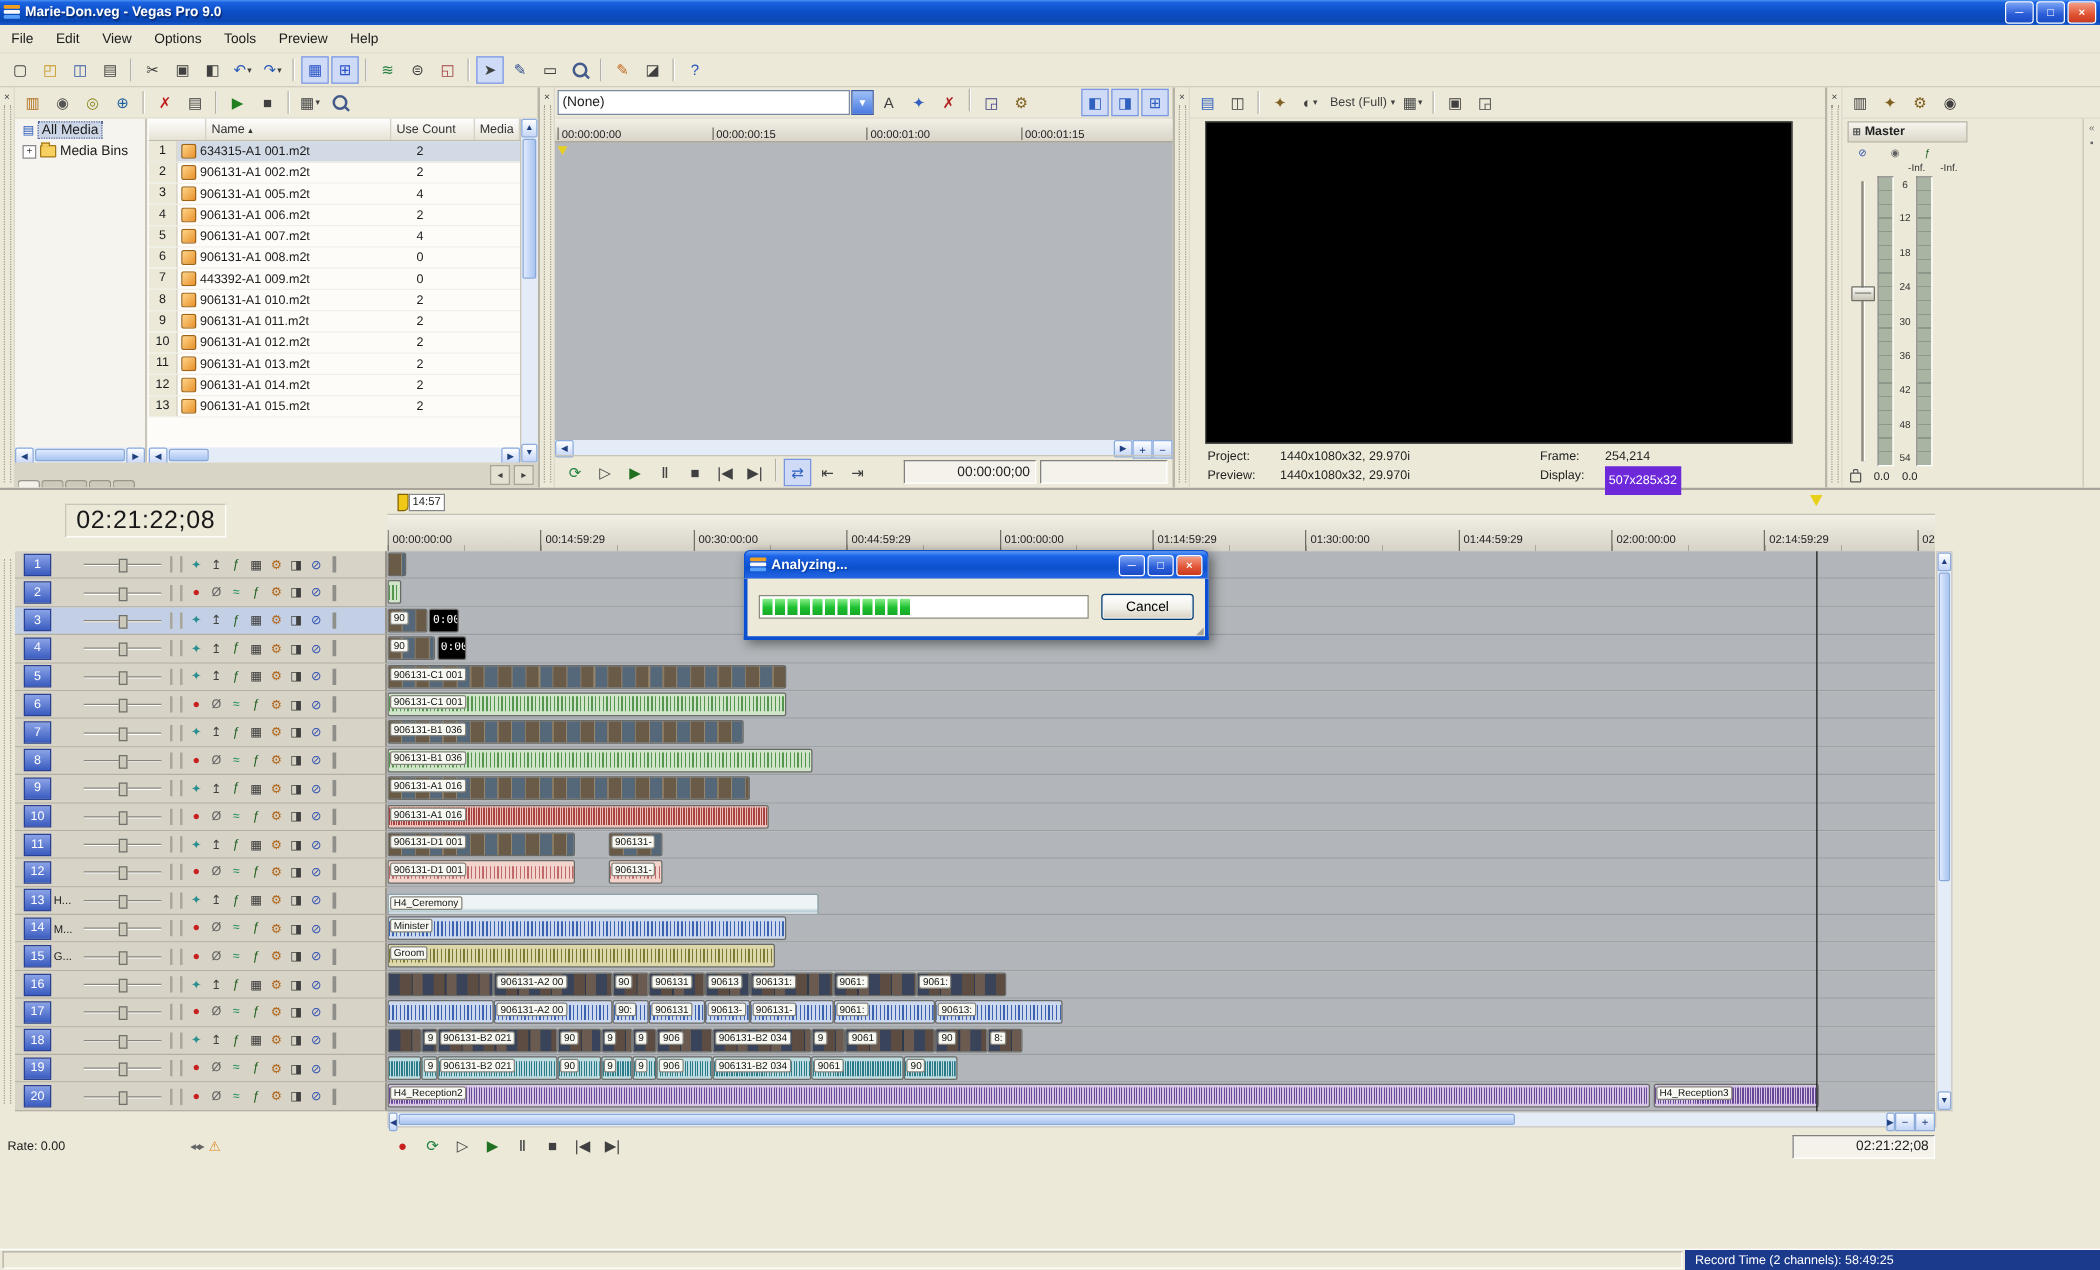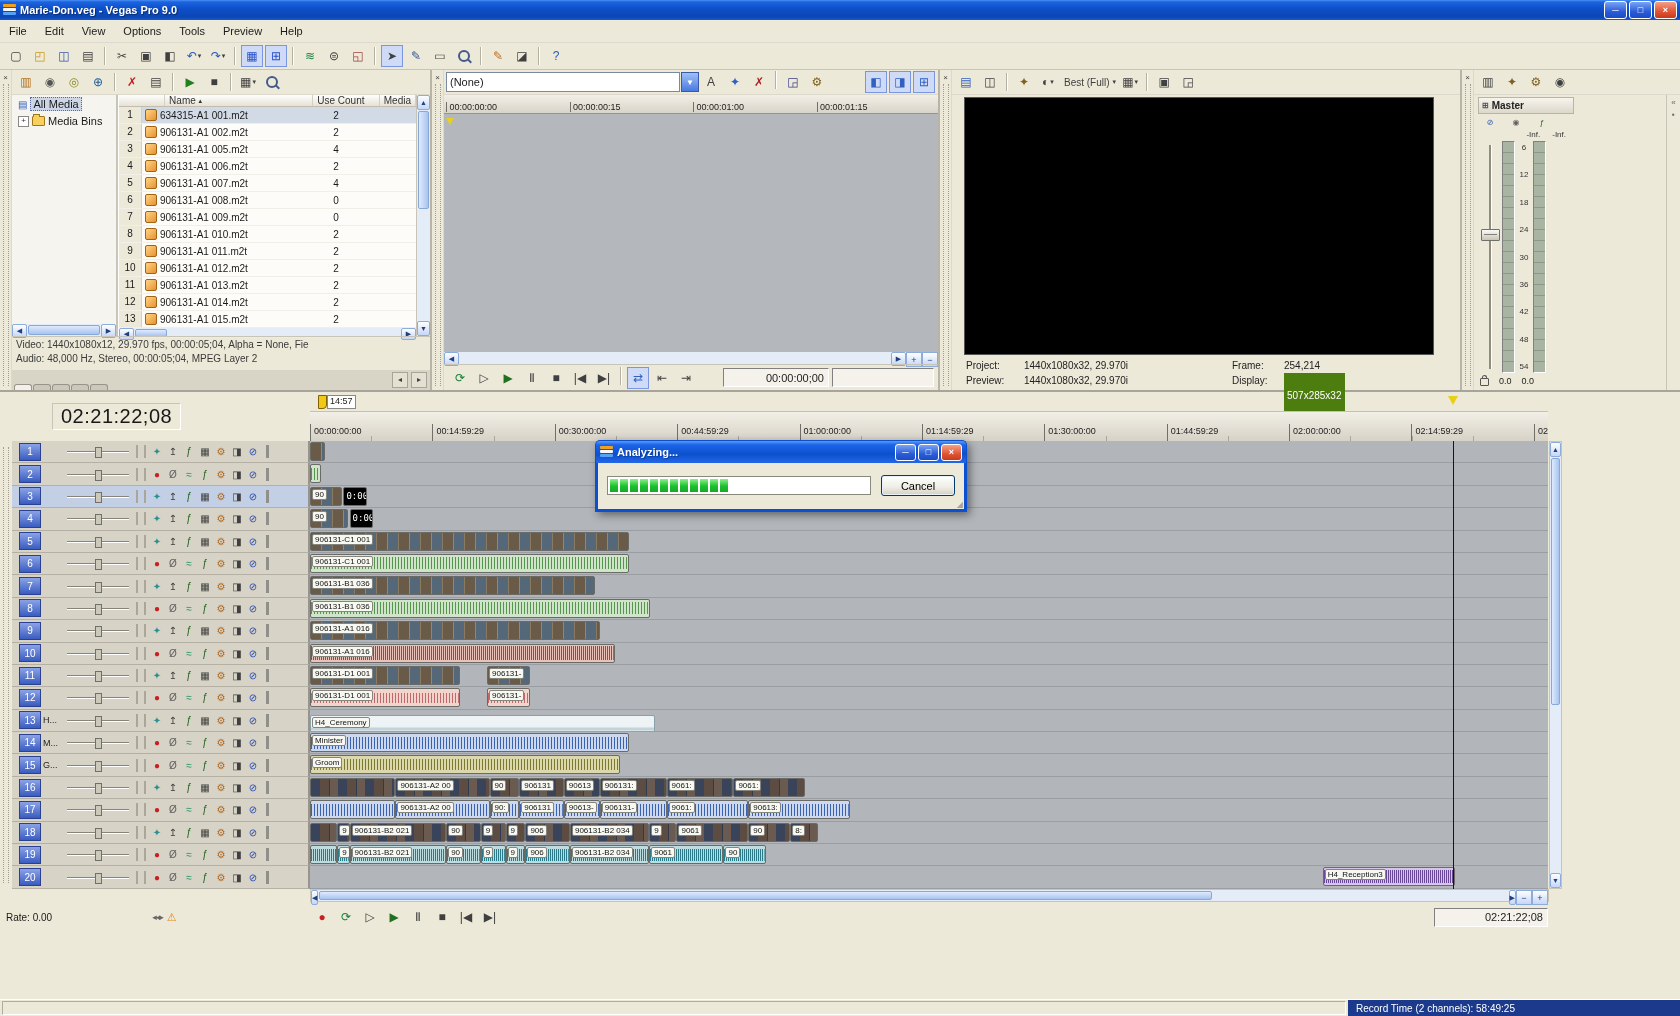--- a/index.html
+++ b/index.html
@@ -90,21 +90,21 @@
   .fx-hscroll{height:12px;display:flex;background:#e4ecf8;}
   .fx-transport{height:25px;display:flex;align-items:center;padding:0 4px;border-top:1px solid #c8c4b8;}
   .time-box{height:17px;border:1px solid;border-color:#808080 #fff #fff #808080;background:#f4f2ea;
     display:flex;align-items:center;justify-content:flex-end;padding:0 4px;font-size:11px;color:#222;}
   
   .pv-panel{width:520px;border-right:2px solid #b8b4a8;}
   .pv-stage{flex:1;display:flex;padding:2px 26px 2px 12px;}
   .pv-black{flex:1;background:#000;border:1px solid #555;}
   .pv-info{height:32px;display:grid;grid-template-columns:58px 208px 52px auto;padding:1px 0 0 14px;
     font-size:10px;line-height:15px;color:#222;}
-  .pv-info .hl{background:#4d7c0f;color:#fff;padding:15px 3px;justify-self:start;}
+  .pv-info .hl{background:#6d28d9;color:#fff;padding:4px 3px;justify-self:start;}
   
   .mx-panel{flex:1;}
   .mx-body{flex:1;display:flex;}
   .mx-strip{width:96px;display:flex;flex-direction:column;padding:2px 0 2px 4px;}
   .mx-head{height:15px;display:flex;align-items:center;gap:3px;font-size:10px;font-weight:bold;color:#222;
     background:linear-gradient(#f6f4ee,#dcd8ca);border:1px solid #b8b4a8;padding:0 3px;}
   .mx-icons{height:14px;display:flex;gap:2px;align-items:center;margin:2px 0 0;}
   .mx-icons span{font-size:8px;color:#555;}
   .mx-inf{display:flex;justify-content:flex-end;gap:12px;font-size:8px;color:#333;padding-right:8px;}
   .mx-main{flex:1;display:flex;margin-top:2px;}
@@ -437,21 +437,21 @@
                     </span>
                   <span class="cell name">906131-A1 008.m2t</span>
                   <span class="cell count">0</span>
                   <span class="cell media"></span>
                 </div>
                   <div class="pm-row">
                   <span class="cell num">7</span>
                   <span class="cell ic">
                       <i class="mfi"></i>
                     </span>
-                  <span class="cell name">906131-A1 009.m2t</span>
+                  <span class="cell name">443392-A1 009.m2t</span>
                   <span class="cell count">0</span>
                   <span class="cell media"></span>
                 </div>
                   <div class="pm-row">
                   <span class="cell num">8</span>
                   <span class="cell ic">
                       <i class="mfi"></i>
                     </span>
                   <span class="cell name">906131-A1 010.m2t</span>
                   <span class="cell count">2</span>
@@ -512,24 +512,20 @@
             </div>
             <div class="vscroll">
               <span class="xp-btn">▲</span>
               <span class="xp-thumb-v"></span>
               <span style="flex:1"></span>
               <span class="xp-btn">▼</span>
             </div>
           </div>
         </div>
       </div>
-      <div class="pm-status">
-        <div>Video: 1440x1080x12, 29.970 fps, 00:00:05;04, Alpha = None, Fie</div>
-        <div>Audio: 48,000 Hz, Stereo, 00:00:05;04, MPEG Layer 2</div>
-      </div>
       <div class="pm-tabs">
         <span style="display:flex;align-items:flex-end">
 
         <span class="tab active"></span>
             <span class="tab"></span>
             <span class="tab"></span>
             <span class="tab"></span>
             <span class="tab"></span>
           </span>
         <span class="tab-arrows">
@@ -1355,20 +1351,23 @@
             <span class="trk-ic" style="color: rgb(200, 32, 32);">●</span>
             <span class="trk-ic" style="color: rgb(96, 96, 96);">Ø</span>
             <span class="trk-ic" style="color: rgb(32, 144, 96);">≈</span>
             <span class="trk-ic" style="color: rgb(32, 96, 32);">ƒ</span>
             <span class="trk-ic" style="color: rgb(176, 104, 32);">⚙</span>
             <span class="trk-ic" style="color: rgb(64, 64, 64);">◨</span>
             <span class="trk-ic" style="color: rgb(48, 80, 176);">⊘</span>
             <span class="trk-end"></span>
           </div>
           <div class="trk-lane">
+            <div class="clip k-audio-purple" style="left: 0%; width: 81.6%;">
+              <span class="chip">H4_Reception2</span>
+            </div>
             <div class="clip k-audio-purple" style="left: 81.8%; width: 10.7%;">
               <span class="chip">H4_Reception3</span>
             </div>
           </div>
         </div>
         <div class="edit-cursor"></div>
       </div>
     <div class="tl-vscroll">
       <span class="xp-btn">▲</span>
       <span class="xp-thumb-v" style="height:55%"></span>

